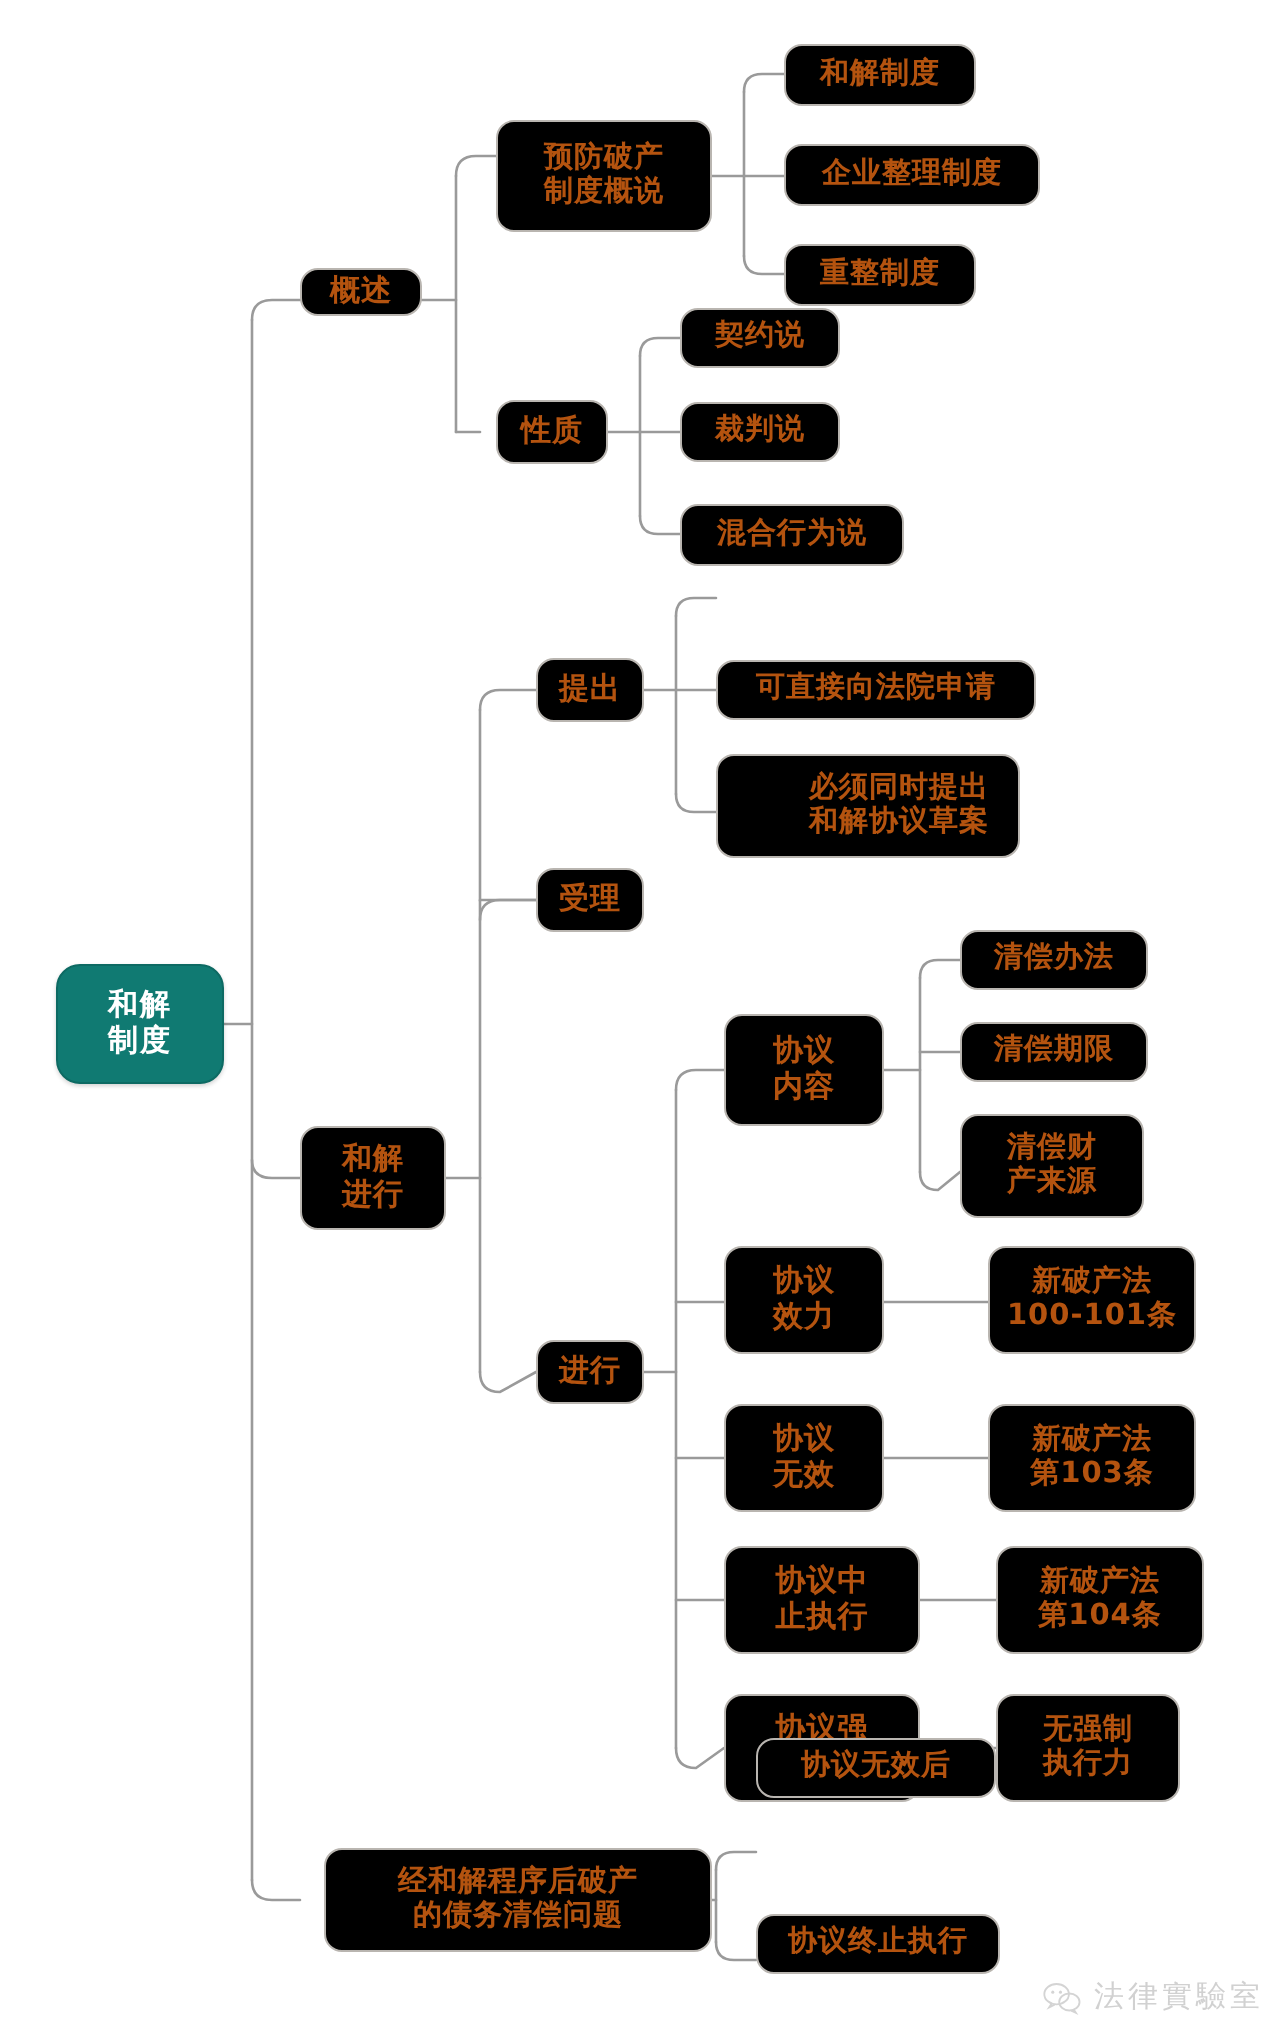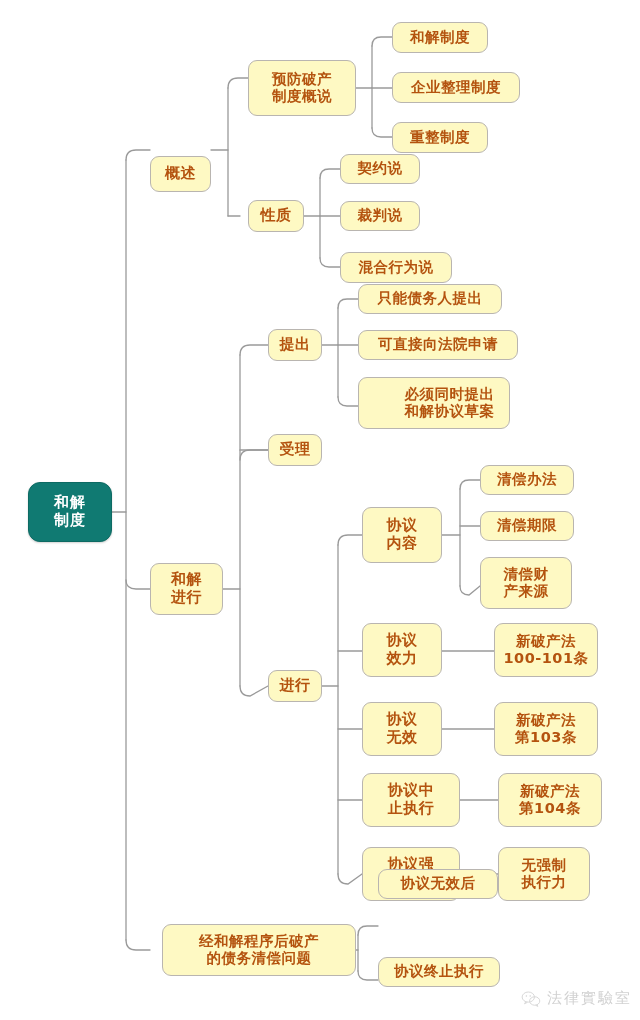--- a/index.html
+++ b/index.html
@@ -10,21 +10,21 @@
     -webkit-font-smoothing:antialiased;
   }
   #canvas{position:absolute;inset:0;width:640px;height:1020px;}
   #edges{position:absolute;left:0;top:0;width:640px;height:1020px;pointer-events:none;}
 
   
   .node{
     position:absolute;box-sizing:border-box;
     display:flex;align-items:center;justify-content:center;
     text-align:center;
-    background:#fef9c3;
+    background:#000000;
     border:1.3px solid #b9b5b0;
     border-radius:9px;
     color:#b4530f;
     font-weight:bold;
     letter-spacing:.5px;
     line-height:1.18;
     white-space:pre-line;
     padding:2px 4px;
   }
   .node.root{
@@ -125,21 +125,21 @@
       <path d="M358,935 L358,971"></path>
       <path d="M358,935 q0,-9 9,-9 L378,926"></path>
       <path d="M358,971 q0,9 9,9 L378,980"></path>
 
     </g>
   </svg>
 
   <div class="node root s15" style="left:28px;top:482px;width:84px;height:60px;">和解
 制度</div>
 
-  <div class="node s15" style="left:150px;top:134px;width:61px;height:36px;margin-top:22px;">概述</div>
+  <div class="node s15" style="left:150px;top:134px;width:61px;height:24px;">概述</div>
 
   <div class="node s14" style="left:248px;top:60px;width:108px;height:56px;">预防破产
 制度概说</div>
 
   <div class="node s14" style="left:392px;top:22px;width:96px;height:31px;">和解制度</div>
 
   <div class="node s14" style="left:392px;top:122px;width:96px;height:31px;">重整制度</div>
 
   <div class="node s14" style="left:392px;top:72px;width:128px;height:31px;">企业整理制度</div>
 
@@ -149,21 +149,20 @@
 
   <div class="node s14" style="left:340px;top:201px;width:80px;height:30px;">裁判说</div>
 
   <div class="node s14" style="left:340px;top:252px;width:112px;height:31px;">混合行为说</div>
 
   <div class="node s15" style="left:150px;top:563px;width:73px;height:52px;">和解
 进行</div>
 
   <div class="node s15" style="left:268px;top:329px;width:54px;height:32px;">提出</div>
 
-  <div class="node s14" style="left:358px;top:284px;width:144px;height:30px;">只能债务人提出</div>
 
   <div class="node s14" style="left:358px;top:330px;width:160px;height:30px;">可直接向法院申请</div>
 
   <div class="node s14" style="left:358px;top:377px;width:152px;height:52px;padding-left:35px;">必须同时提出
 和解协议草案</div>
 
   <div class="node s15" style="left:268px;top:434px;width:54px;height:32px;">受理</div>
 
   <div class="node s15" style="left:268px;top:670px;width:54px;height:32px;">进行</div>
 

